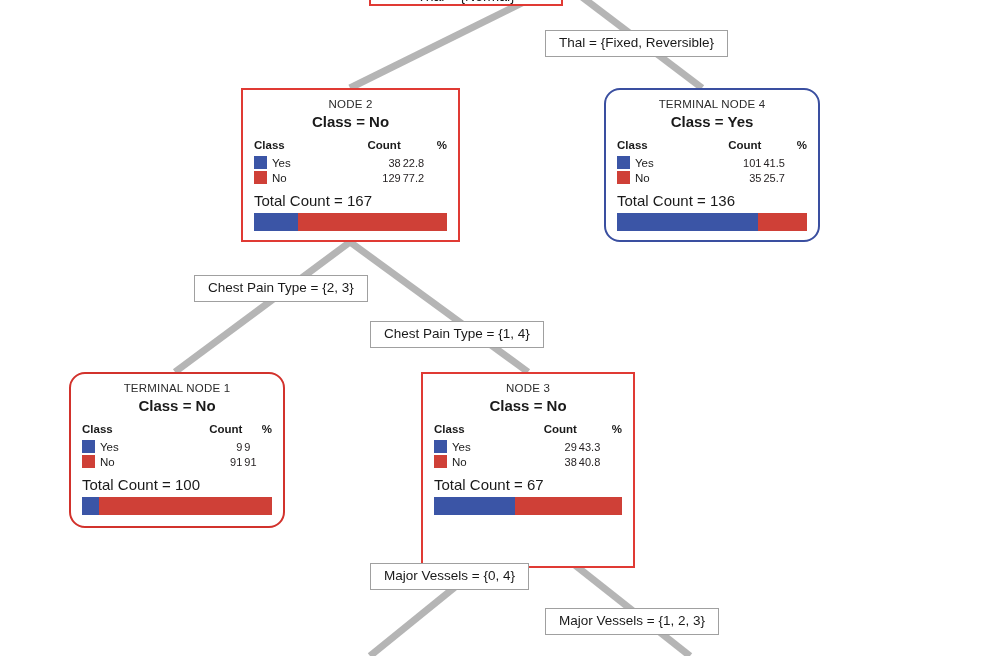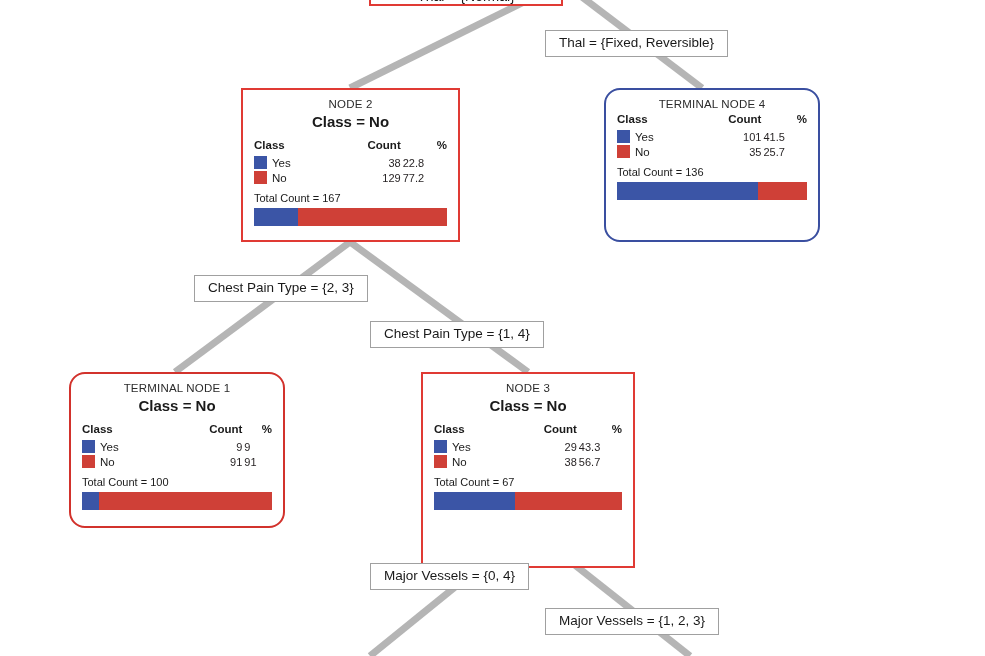--- a/index.html
+++ b/index.html
@@ -87,21 +87,21 @@
     width: 13px;
     height: 13px;
     vertical-align: -2px;
     margin-right: 5px;
   }
   .sw-yes { background: #3b55a6; }
   .sw-no  { background: #cf4037; }
   .lbl { font-size: 11.5px; color: #1a1a1a; }
 
   .total-line {
-    font-size: 11px;
+    font-size: 15px;
     color: #1a1a1a;
     margin-top: 7px;
     margin-bottom: 4px;
   }
 
   .stackbar {
     height: 18px;
     width: 100%;
     display: flex;
     overflow: hidden;
@@ -180,20 +180,21 @@
     </table>
     <div class="total-line">Total Count = 167</div>
     <div class="stackbar">
       <div class="seg-yes" style="width:22.8%"></div>
       <div class="seg-no" style="width:77.2%"></div>
     </div>
   </div>
 
   <div class="node terminal-blue" style="left:604px; top:88px; width:216px; height:154px;">
     <div class="node-title">TERMINAL NODE 4</div>
+    <div class="node-class">Class = Yes</div>
     <table class="dist">
       <thead>
         <tr>
           <th class="c-class">Class</th>
           <th class="c-count">Count</th>
           <th class="c-pct">%</th>
         </tr>
       </thead>
       <tbody>
         <tr>
@@ -271,21 +272,21 @@
             <span class="swatch sw-yes"></span><span class="lbl">Yes</span>
           </td>
           <td class="c-count">29</td>
           <td class="c-pct">43.3</td>
         </tr>
         <tr>
           <td class="c-class">
             <span class="swatch sw-no"></span><span class="lbl">No</span>
           </td>
           <td class="c-count">38</td>
-          <td class="c-pct">56.7</td>
+          <td class="c-pct">40.8</td>
         </tr>
       </tbody>
     </table>
     <div class="total-line">Total Count = 67</div>
     <div class="stackbar">
       <div class="seg-yes" style="width:43.3%"></div>
       <div class="seg-no" style="width:56.7%"></div>
     </div>
   </div>
 

